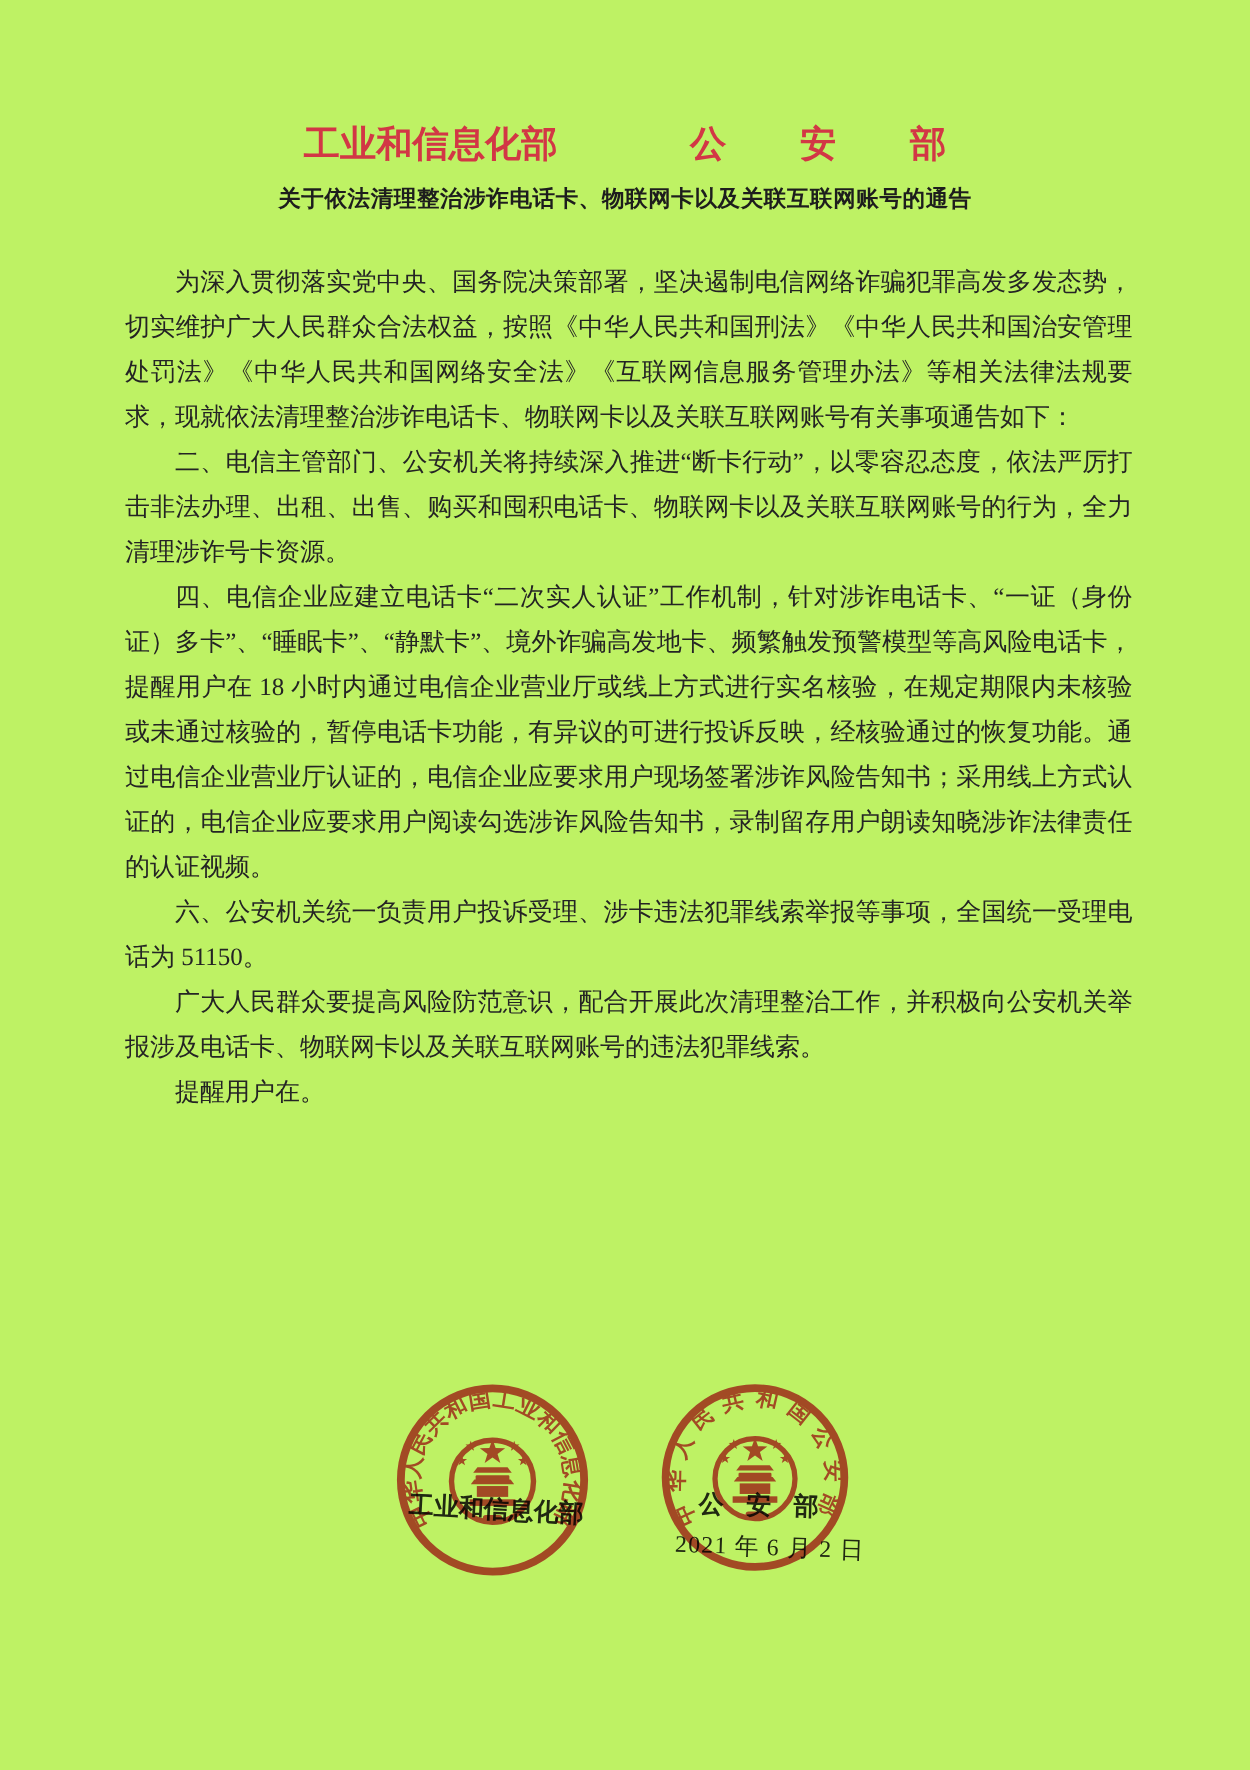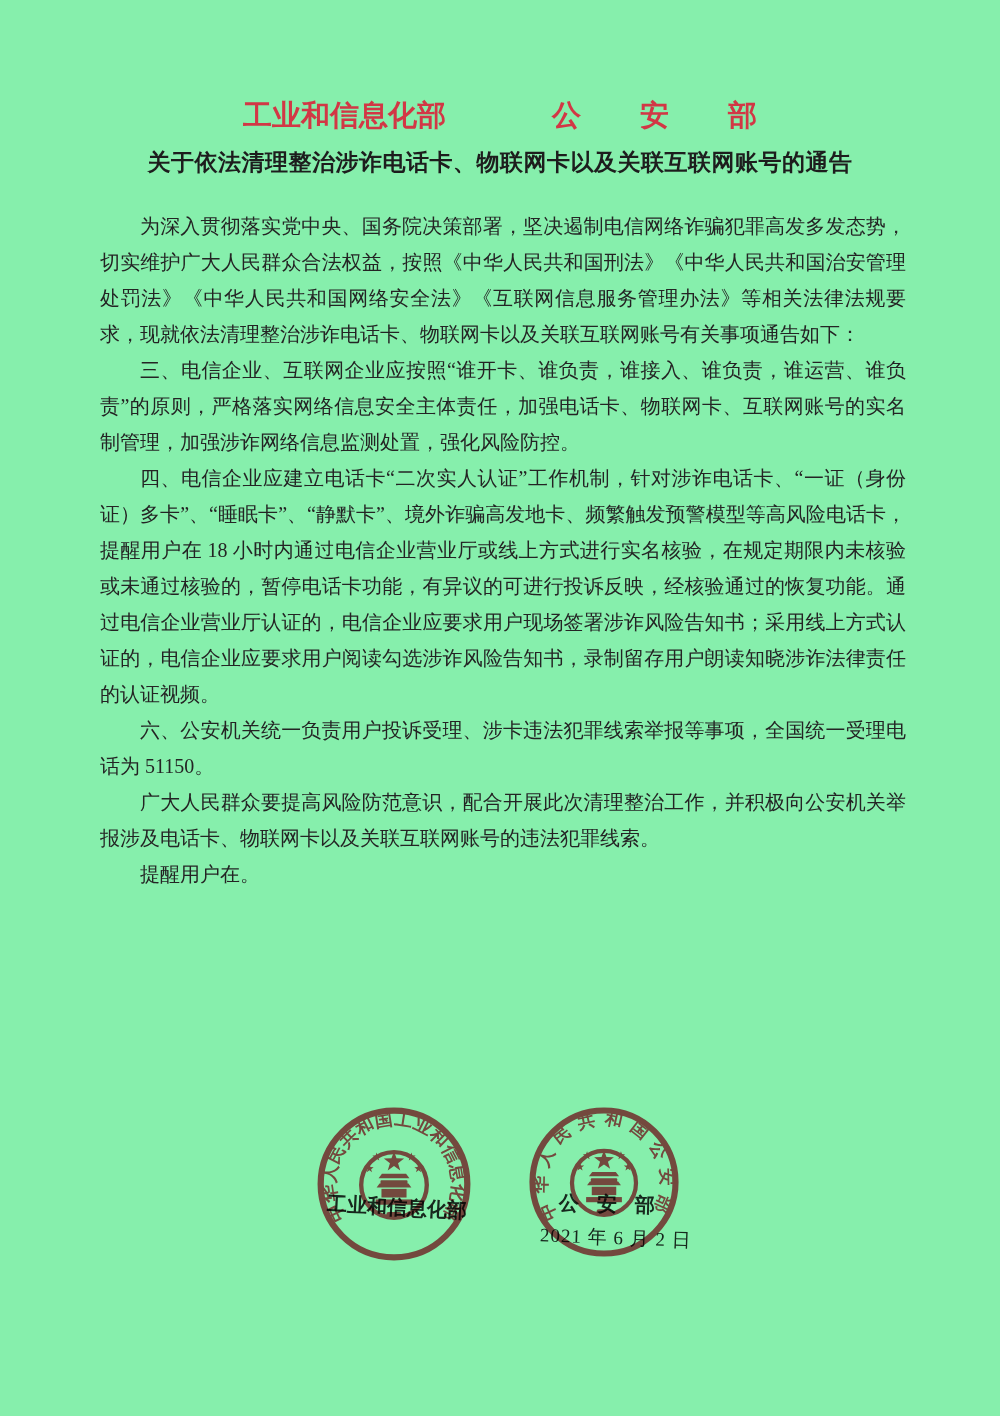--- a/index.html
+++ b/index.html
@@ -4,39 +4,39 @@
 <style>
   html, body { margin: 0; padding: 0; }
   body {
     width: 1000px; height: 1416px;
     background: #f2f2f0;
     font-family: "Liberation Serif", "DejaVu Serif", serif;
   }
   .page {
     position: relative;
     width: 1000px; height: 1416px;
-    background: #86efac;
+    background: #bef264;
     overflow: hidden;
   }
 
   
   .ministries { position: absolute; top: 96px; left: 0; width: 100%; height: 46px; }
   .ministry {
     position: absolute;
     font-size: 29px; font-weight: bold;
     color: #d23745;
     white-space: nowrap;
   }
   .ministry-left  { left: 243px; }
   .ministry-right { left: 552px; letter-spacing: 59px; }
 
   .doc-title {
     position: absolute; top: 147px; left: 0;
     width: 100%; text-align: center;
-    font-size: 23px; font-weight: bold;
+    font-size: 18px; font-weight: bold;
     color: #1d1d1d; letter-spacing: 0.5px;
     margin: 0;
   }
 
   
   .body-text {
     position: absolute; top: 208px; left: 100px;
     width: 806px;
     font-size: 20px; line-height: 36px;
     color: #242424;
@@ -88,21 +88,21 @@
 
   <div class="ministries">
     <span class="ministry ministry-left">工业和信息化部</span>
     <span class="ministry ministry-right">公安部</span>
   </div>
 
   <h1 class="doc-title">关于依法清理整治涉诈电话卡、物联网卡以及关联互联网账号的通告</h1>
 
   <main class="body-text">
     <p>为深入贯彻落实党中央、国务院决策部署，坚决遏制电信网络诈骗犯罪高发多发态势，切实维护广大人民群众合法权益，按照《中华人民共和国刑法》《中华人民共和国治安管理处罚法》《中华人民共和国网络安全法》《互联网信息服务管理办法》等相关法律法规要求，现就依法清理整治涉诈电话卡、物联网卡以及关联互联网账号有关事项通告如下：</p>
-    <p>三、电信企业、互联网企业应按照“谁开卡、谁负责，谁接入、谁负责，谁运营、谁负责”的原则，严格落实网络信息安全主体责任，加强电话卡、物联网卡、互联网账号的实名制管理，加强涉诈网络信息监测处置，强化风险防控。</p>
+    <p>二、电信主管部门、公安机关将持续深入推进“断卡行动”，以零容忍态度，依法严厉打击非法办理、出租、出售、购买和囤积电话卡、物联网卡以及关联互联网账号的行为，全力清理涉诈号卡资源。</p>
     <p>四、电信企业应建立电话卡“二次实人认证”工作机制，针对涉诈电话卡、“一证（身份证）多卡”、“睡眠卡”、“静默卡”、境外诈骗高发地卡、频繁触发预警模型等高风险电话卡，提醒用户在 18 小时内通过电信企业营业厅或线上方式进行实名核验，在规定期限内未核验或未通过核验的，暂停电话卡功能，有异议的可进行投诉反映，经核验通过的恢复功能。通过电信企业营业厅认证的，电信企业应要求用户现场签署涉诈风险告知书；采用线上方式认证的，电信企业应要求用户阅读勾选涉诈风险告知书，录制留存用户朗读知晓涉诈法律责任的认证视频。</p>
     <p>六、公安机关统一负责用户投诉受理、涉卡违法犯罪线索举报等事项，全国统一受理电话为 51150。</p>
     <p>广大人民群众要提高风险防范意识，配合开展此次清理整治工作，并积极向公安机关举报涉及电话卡、物联网卡以及关联互联网账号的违法犯罪线索。</p>
     <p>提醒用户在。</p>
   </main>
 
   <div class="issuer issuer-left">工业和信息化部</div>
   <div class="issuer issuer-right">公安部</div>
   <div class="seal-date">2021 年 6 月 2 日</div>
 

